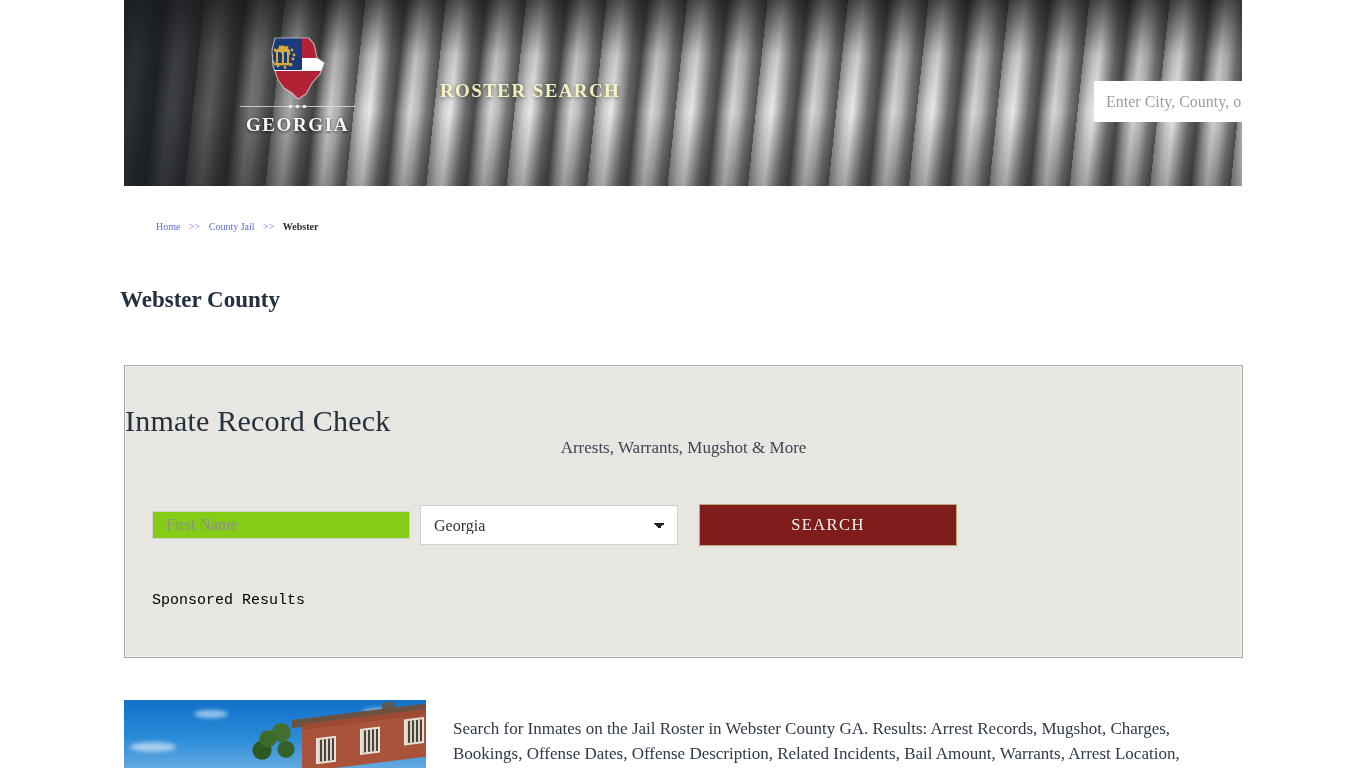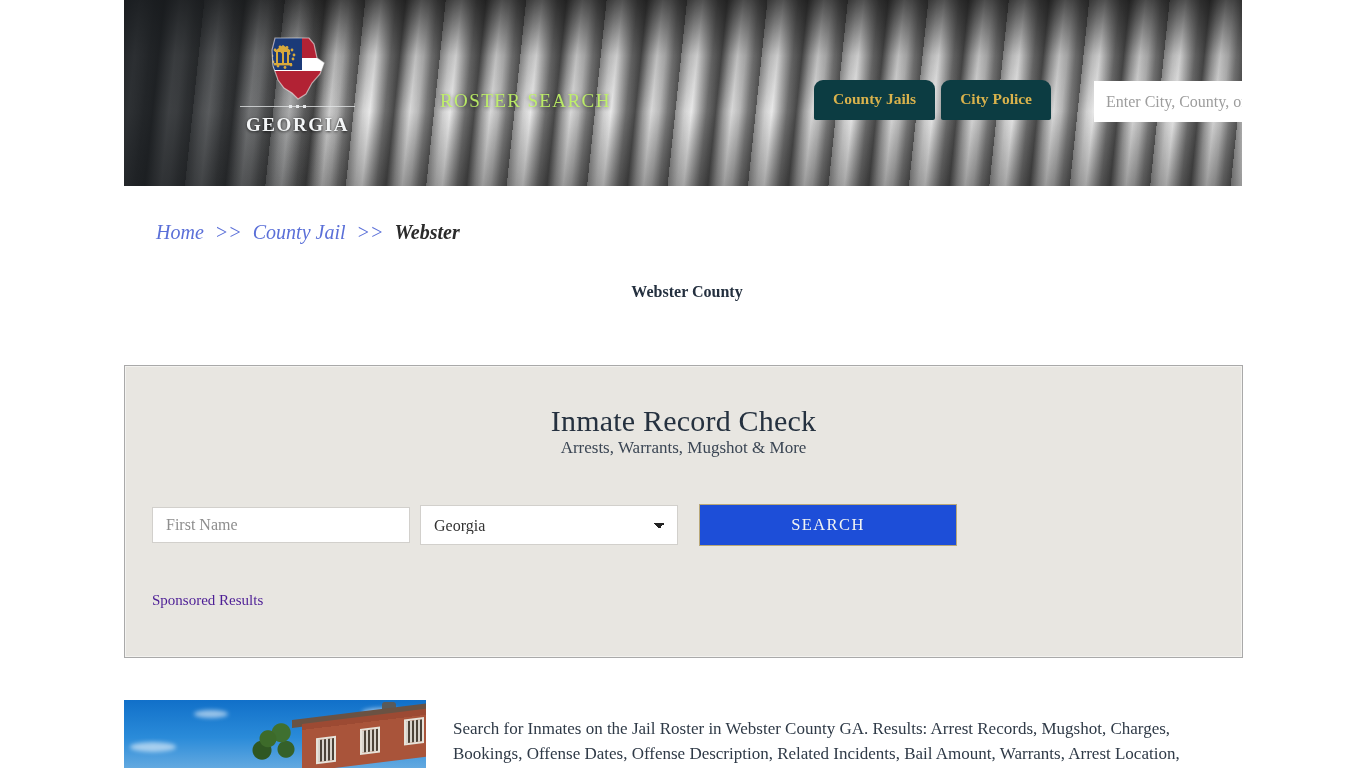--- a/index.html
+++ b/index.html
@@ -64,24 +64,24 @@
     color: #f4f6f7;
     font-family: "Liberation Serif", serif;
     font-weight: bold;
     font-size: 19px;
     letter-spacing: 1.6px;
     line-height: 23px;
     text-shadow: 0 1px 3px rgba(0,0,0,.75);
   }
 
   .roster-search-title {
-    position: absolute; left: 316px; top: 90px;
-    color: #bef264;
-    font-family: "Liberation Serif", serif;
-    font-weight: normal;
+    position: absolute; left: 316px; top: 80px;
+    color: #fef9c3;
+    font-family: "Liberation Serif", serif;
+    font-weight: bold;
     font-size: 19px;
     letter-spacing: 1.4px;
     text-shadow: 0 1px 4px rgba(0,0,0,.55);
     z-index: 5;
     opacity: .92;
   }
 
   
   .nav {
     position: absolute; left: 690px; top: 80px;
@@ -113,68 +113,66 @@
     font-size: 16px;
     color: #333;
     padding: 0 12px;
   }
   .hdr-search-input::placeholder { color: #9d9d9d; }
 
   
   .breadcrumb {
     position: absolute; left: 156px; top: 221px;
     font-family: "Liberation Serif", serif;
-    font-size: 20px;
+    font-size: 10px;
     color: #2f2f2f;
     white-space: nowrap;
-    font-style: italic;
   }
   .breadcrumb a { color: #5a6fd8; text-decoration: none; }
   .breadcrumb .sep { color: #5a6fd8; margin: 0 6px; }
   .breadcrumb .current { color: #2b2b2b; font-weight: bold; }
 
   
   .page-title {
-    position: absolute; left: 128px; top: 272px;
-    width: 1118px; text-align: center;
-    font-family: "Liberation Serif", serif;
-    font-size: 16px; font-weight: bold;
+    position: absolute; left: 120px; top: 272px;
+    width: 1118px; 
+    font-family: "Liberation Serif", serif;
+    font-size: 23px; font-weight: bold;
     color: #24303f;
   }
 
   
   .sponsor-panel {
     position: absolute;
     left: 124px; top: 365px;
     width: 1119px; height: 293px;
     background: #e8e6e1;
     border: 1px solid #a9a9a9;
     box-shadow: 0 0 0 1px #f3f2ef inset;
   }
   .sponsor-title {
-    text-align: center;
     margin-top: 38px;
     font-family: "Liberation Serif", serif;
     font-size: 30px;
     color: #25313f;
     letter-spacing: .2px;
   }
   .sponsor-sub {
     text-align: center;
     font-family: "Liberation Serif", serif;
     font-size: 17px;
     color: #3b4654;
   }
   .sponsor-form {
     position: absolute; left: 27px; top: 138px;
     display: flex; align-items: center; gap: 10px;
   }
   .field {
-    height: 36px;
-    background: #ffffff;
+    height: 28px;
+    background: #84cc16;
     border: 1px solid #d2d0cc;
     font-family: "Liberation Serif", serif;
     font-size: 16px;
     color: #555;
     padding: 0 13px;
     outline: none;
   }
   .field::placeholder { color: #8e8e8e; }
   .field-first { width: 258px; }
   .field-last  { width: 248px; }
@@ -193,34 +191,34 @@
       linear-gradient(45deg, transparent 50%, #222 50%),
       linear-gradient(135deg, #222 50%, transparent 50%);
     background-position:
       calc(100% - 18px) 17px,
       calc(100% - 12px) 17px;
     background-size: 6px 6px, 6px 6px;
     background-repeat: no-repeat;
   }
   .search-btn {
     width: 258px; height: 42px;
-    background: #1d4ed8;
+    background: #7f1d1d;
     border: 1px solid #b9a878;
     color: #f2f4f2;
     font-family: "Liberation Serif", serif;
     font-size: 16.5px;
     letter-spacing: 1.4px;
     cursor: pointer;
     margin-left: 11px;
   }
   .sponsored-label {
     position: absolute; left: 27px; top: 226px;
-    font-family: Liberation Serif, serif;
+    font-family: Liberation Mono, monospace;
     font-size: 15px;
-    color: #4c1d95;
+    color: #000000;
   }
 
   
   .jail-photo {
     position: absolute;
     left: 124px; top: 700px;
     width: 302px; height: 68px;
     overflow: hidden;
     background: #1f7fd0;
   }
@@ -324,24 +322,20 @@
           </g>
         </g>
         <path d="M13,2 L47,2 L52,8 L55,22 L62,27 L58,38 L50,47 L44,58 L36,63 L30,57 L22,52 L16,44 L11,30 L10,14 Z" fill="none" stroke="rgba(255,255,255,.55)" stroke-width="1.2"></path>
       </svg>
       <div class="brand-rule"></div>
       <div class="brand-name">GEORGIA</div>
     </div>
 
     <div class="roster-search-title">ROSTER SEARCH</div>
 
-    <div class="nav">
-      <div class="nav-pill">County Jails</div>
-      <div class="nav-pill">City Police</div>
-    </div>
 
     <div class="hdr-search">
       <input class="hdr-search-input" type="text" placeholder="Enter City, County, or Facil" style="">
 
     </div>
   </div>
 
   <div class="breadcrumb">
     <a href="#">Home</a>
     <span class="sep">&gt;&gt;</span>

